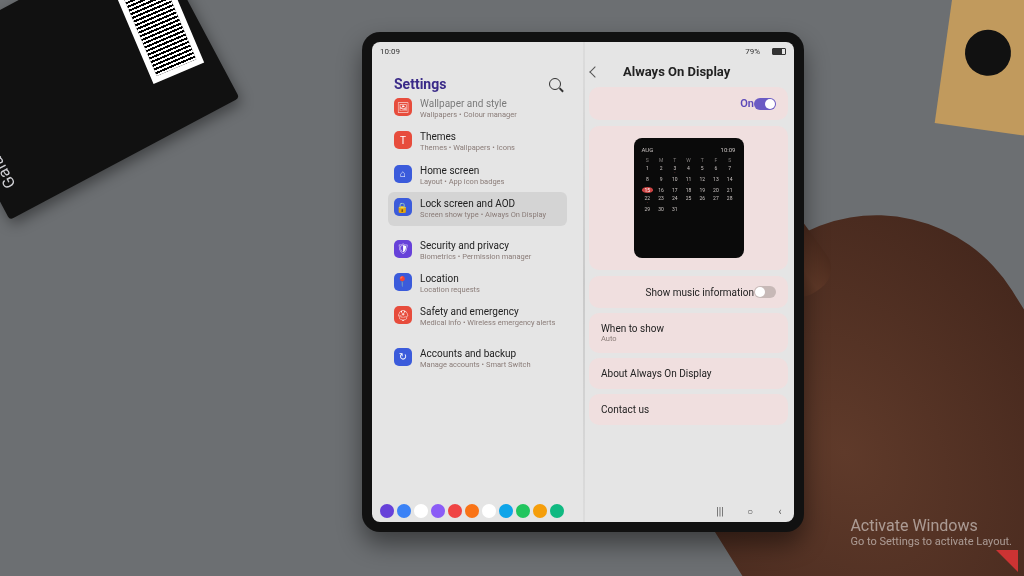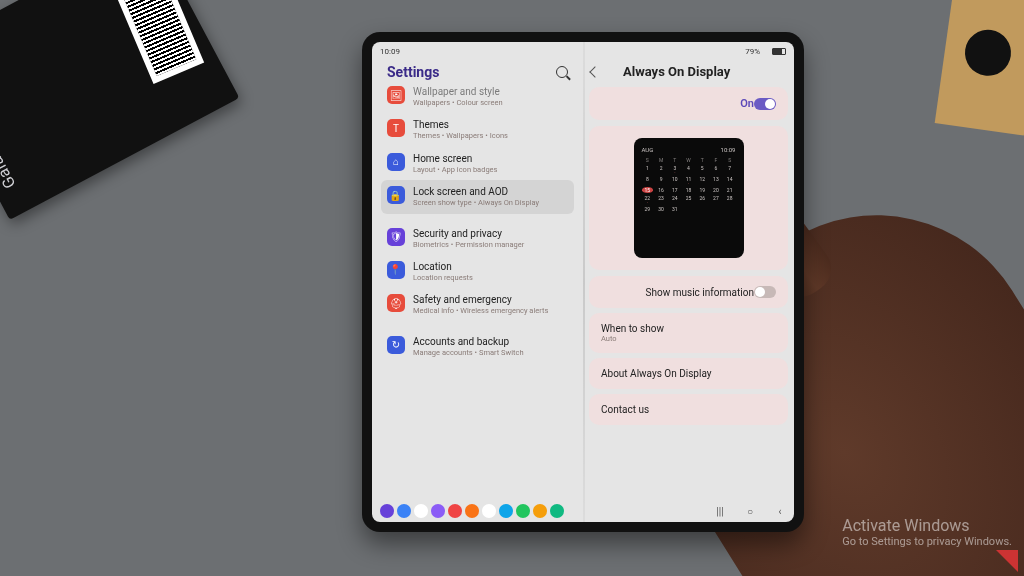--- a/index.html
+++ b/index.html
@@ -126,21 +126,21 @@
     display: flex;
     min-height: 0;
   }
   .pane {
     width: 50%;
     display: flex;
     flex-direction: column;
     font-size: 10px;
     color: #222;
   }
-  .pane-left { padding: 0 9px; }
+  .pane-left { padding: 0 16px; margin-top: 12px; }
 
   .hdr {
     display:flex; align-items:center; justify-content:space-between;
     padding: 4px 6px 8px;
   }
   .hdr h1 {
     font-size: 14px; font-weight: 700;
     color: #3a2a88;
   }
   .search-ic {
@@ -251,21 +251,21 @@
 
 <div class="box">
   <div class="box-label">Galaxy Z Fold6</div>
   <div class="box-barcode"></div>
 </div>
 <div class="wood"></div>
 <div class="hand"></div>
 <div class="finger"></div>
 <div class="activate">
   <div class="t1">Activate Windows</div>
-  <div class="t2">Go to Settings to privacy Windows.</div>
+  <div class="t2">Go to Settings to activate Layout.</div>
 </div>
 <div class="logo"></div>
 
 <div class="device">
   <div class="screen">
 
     <div class="statusbar">
       <span>10:09</span>
       <div class="right">
         <span>79%</span>
@@ -278,21 +278,21 @@
       <div class="pane pane-left">
         <div class="hdr">
           <h1>Settings</h1>
           <span class="search-ic"></span>
         </div>
         <div id="settings-list">
             <div class="sitem" style="margin-top: -8px;">
               <span class="ic" style="background:#e74c3c">🖼</span>
     <span class="tx">
                 <div class="t" style="opacity: 0.55;">Wallpaper and style</div>
-    <div class="s">Wallpapers • Colour screen</div>
+    <div class="s">Wallpapers • Colour manager</div>
               </span>
             </div>
             <div class="sitem">
               <span class="ic" style="background:#e74c3c">T</span>
     <span class="tx">
                 <div class="t">Themes</div>
     <div class="s">Themes • Wallpapers • Icons</div>
               </span>
             </div>
             <div class="sitem">

